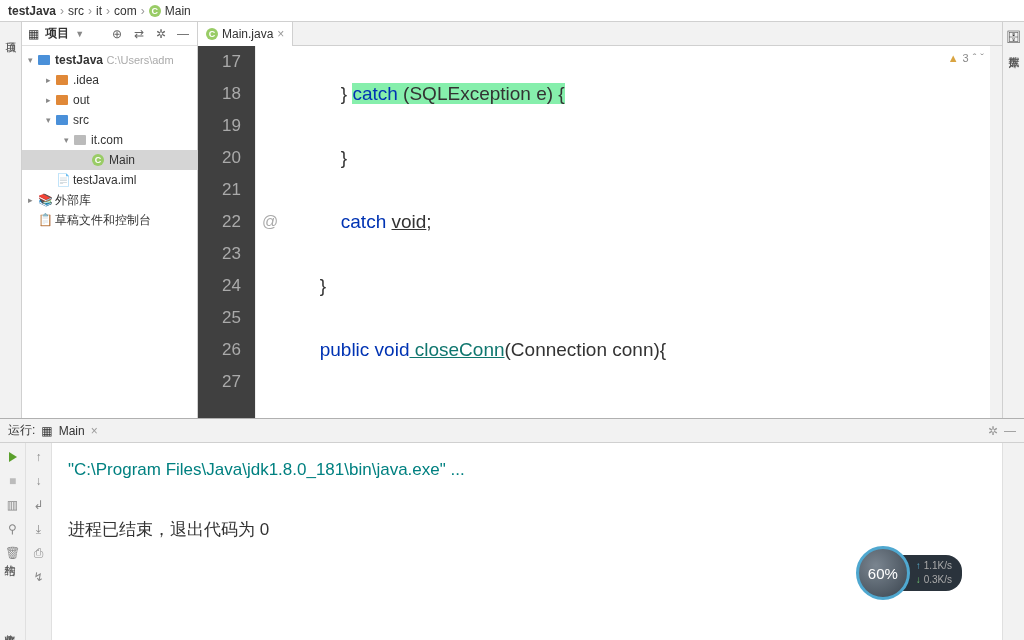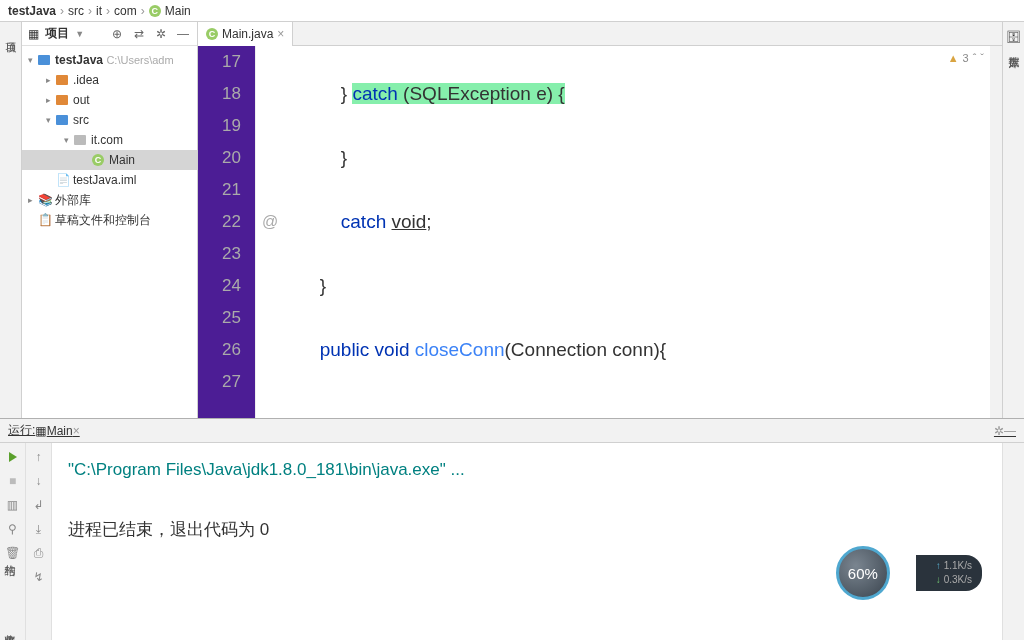--- a/index.html
+++ b/index.html
@@ -23,40 +23,40 @@
 .folder-blue { width: 12px; height: 10px; background: #4a90d9; border-radius: 1px; }
 .folder-orange { width: 12px; height: 10px; background: #e08838; border-radius: 1px; }
 .folder-gray { width: 12px; height: 10px; background: #bbb; border-radius: 1px; }
 .class-c { width: 12px; height: 12px; background: #99cc66; border-radius: 50%; color: #fff; font-size: 9px; text-align: center; line-height: 12px; font-weight: bold; }
 .gray-hint { color: #aaa; font-size: 11px; }
 .editor-area { flex: 1; display: flex; flex-direction: column; background: #fff; }
 .tab-bar { height: 24px; display: flex; align-items: center; background: #f2f2f2; border-bottom: 1px solid #d0d0d0; }
 .tab { height: 24px; display: flex; align-items: center; padding: 0 8px; background: #fff; border-right: 1px solid #d0d0d0; gap: 4px; }
 .tab .close { color: #999; cursor: pointer; }
 .code-area { flex: 1; display: flex; overflow: hidden; position: relative; }
-.gutter { width: 58px; background: #4c1d95; text-align: right; padding-right: 14px; color: #aaa; font-family: 'Consolas', monospace; font-size: 17px; line-height: 32px; border-right: 1px solid #eee; }
+.gutter { width: 58px; background: #404040; text-align: right; padding-right: 14px; color: #aaa; font-family: 'Consolas', monospace; font-size: 17px; line-height: 32px; border-right: 1px solid #eee; }
 .gutter-marks { width: 28px; background: #fff; font-family: monospace; font-size: 16px; color: #aaa; line-height: 32px; text-align: center; }
 .code-lines { flex: 1; font-family: 'Consolas', 'Monaco', monospace; font-size: 19px; line-height: 32px; white-space: pre; color: #333; padding-left: 4px; position: relative; }
 .warnings { position: absolute; top: 6px; right: 18px; display: flex; align-items: center; gap: 4px; font-size: 11px; color: #888; }
 .warn-tri { color: #d9a441; }
 .code-scrollbar { width: 12px; background: #f2f2f2; }
 .kw { color: #0033b3; }
-.method-name { color: #3b82f6; }
+.method-name { color: #0f766e; text-decoration: underline; }
 .hl { background: #86efac; }
 .run-panel { height: 222px; border-top: 1px solid #b0b0b0; display: flex; flex-direction: column; background: #fff; }
-.run-header { height: 24px; display: flex; align-items: center; padding: 0 8px; background: #f2f2f2; border-bottom: 1px solid #d0d0d0; text-decoration: underline; }
+.run-header { height: 24px; display: flex; align-items: center; padding: 0 8px; gap: 6px; background: #f2f2f2; border-bottom: 1px solid #d0d0d0; }
 .run-header .spacer { flex: 1; }
 .run-body { flex: 1; display: flex; position: relative; }
 .run-left-bar { width: 26px; background: #f2f2f2; display: flex; flex-direction: column; align-items: center; padding-top: 6px; gap: 8px; border-right: 1px solid #e0e0e0; }
 .run-left-bar2 { width: 26px; background: #f2f2f2; display: flex; flex-direction: column; align-items: center; padding-top: 6px; gap: 8px; border-right: 1px solid #e0e0e0; }
 .run-icon { width: 16px; height: 16px; color: #888; cursor: pointer; display: flex; align-items: center; justify-content: center; }
 .run-icon.green svg { fill: #5aa02c; }
 .console { flex: 1; padding: 12px 16px; font-family: 'Consolas', monospace; font-size: 17px; line-height: 30px; }
 .console .cmd { color: #008080; }
-.widget { position: absolute; right: 42px; bottom: 40px; display: flex; align-items: center; gap: 40px; }
+.widget { position: absolute; right: 62px; bottom: 40px; display: flex; align-items: center; }
 .widget .circle { width: 54px; height: 54px; border-radius: 50%; background: radial-gradient(circle at 35% 35%, #7a8590, #3a444e); display: flex; align-items: center; justify-content: center; color: #fff; font-size: 15px; border: 3px solid #4fa8d0; z-index: 2; }
 .widget .speeds { background: #2a333c; border-radius: 0 16px 16px 0; padding: 4px 10px 4px 20px; margin-left: -14px; color: #aaa; font-size: 10px; line-height: 14px; }
 .widget .up { color: #5ab0d0; }
 .widget .dn { color: #70c070; }
 </style>
 </head>
 <body>
 
 <div class="breadcrumb">
   <b>testJava</b>

